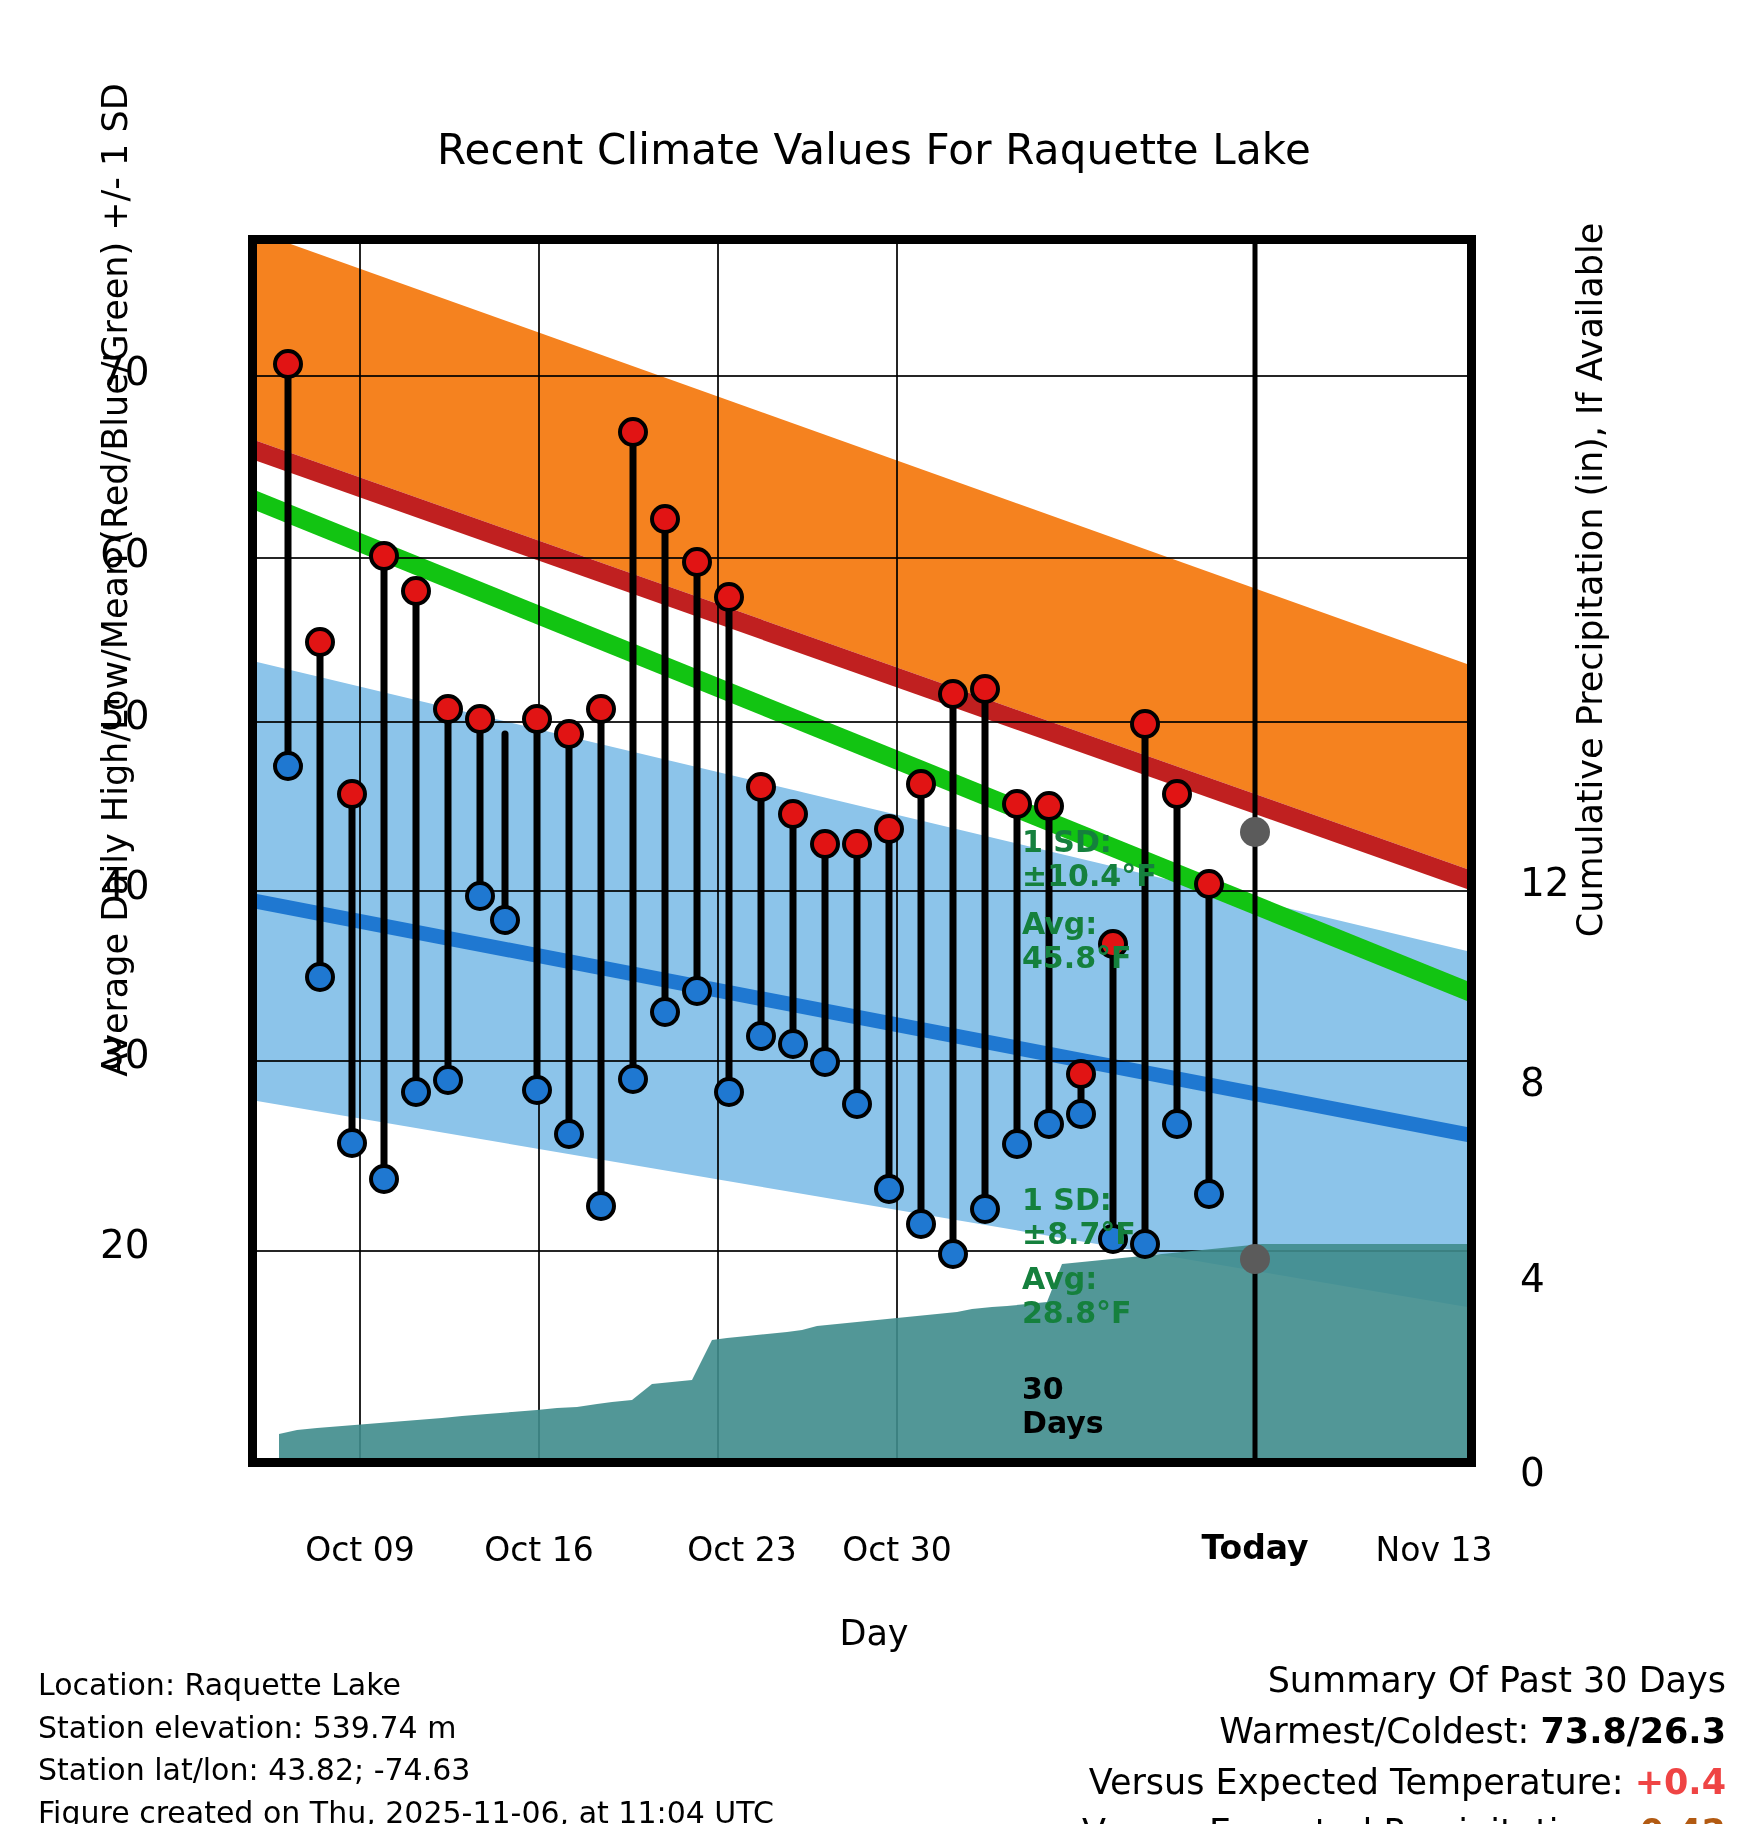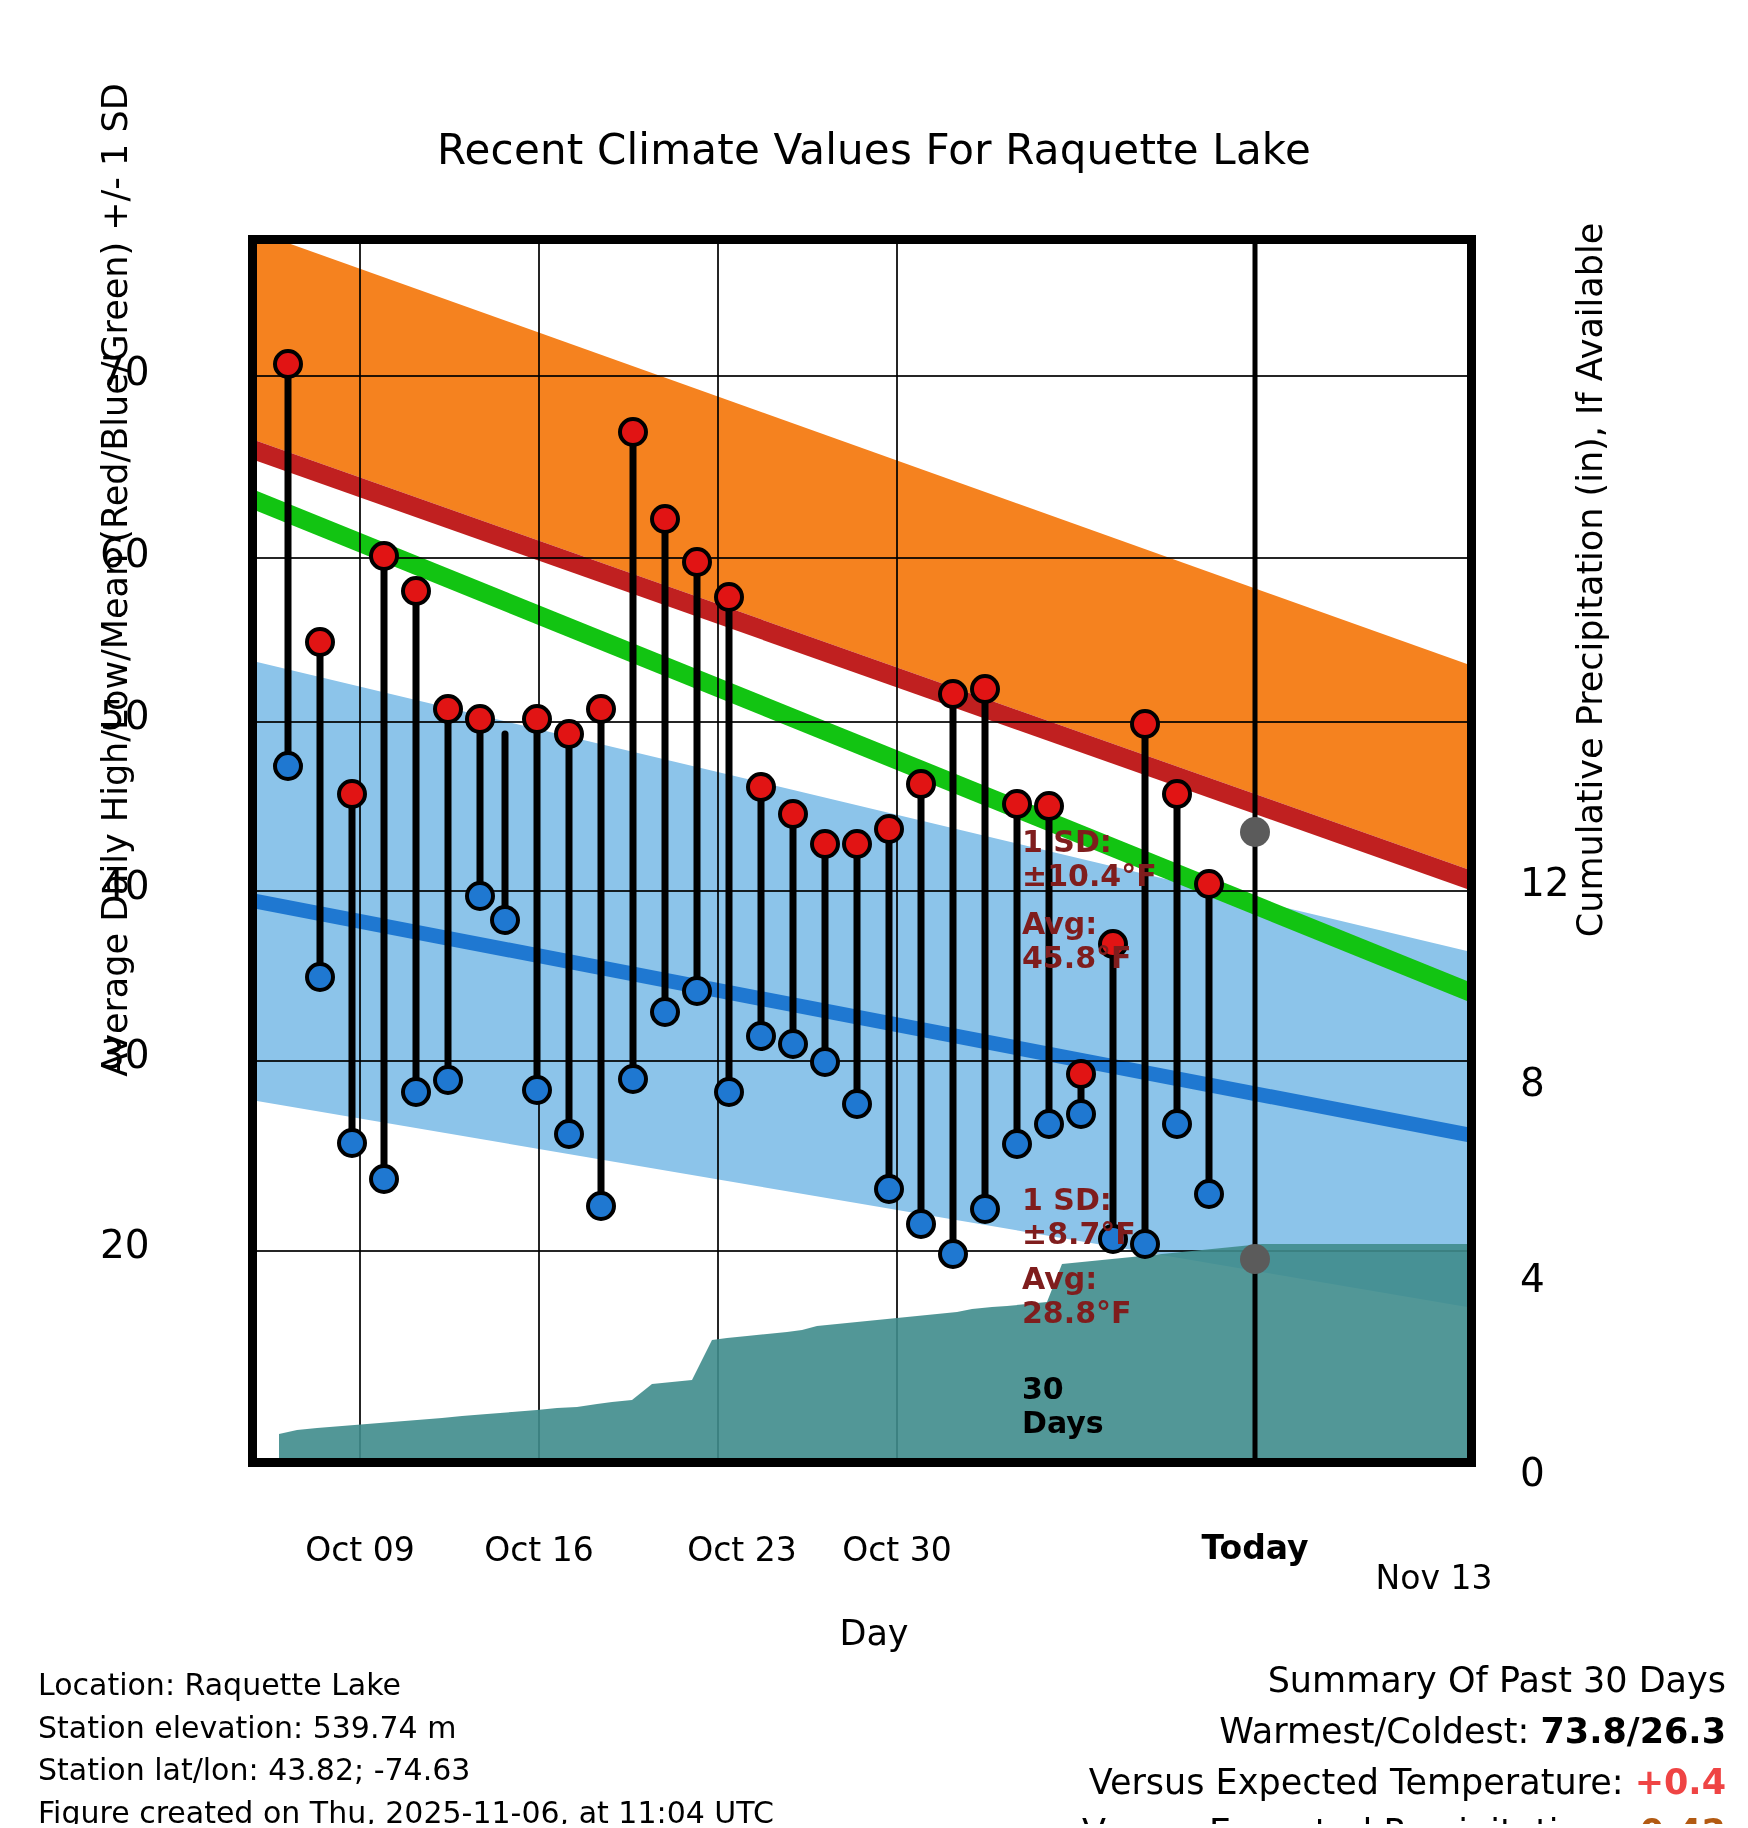--- a/index.html
+++ b/index.html
@@ -30,21 +30,21 @@
   }
   .xlabel{
     position:absolute;left:0;top:1613px;width:1748px;text-align:center;font-size:35px;
   }
 
   .ytick{position:absolute;right:0;font-size:39px;width:120px;}
   .ytick-r{position:absolute;left:0;font-size:39px;text-align:left;width:120px;}
   .xtick{position:absolute;font-size:33px;text-align:center;width:220px;}
   .xtick.today{font-weight:bold;}
 
-  .annot{position:absolute;font-size:30px;font-weight:bold;color:#7f1d1d;line-height:1.12;}
+  .annot{position:absolute;font-size:30px;font-weight:bold;color:#15803d;line-height:1.12;}
   .annot.black{color:#000;}
 
   .footer-left{position:absolute;left:38px;top:1664px;font-size:30px;line-height:1.42;}
   .footer-right{position:absolute;right:22px;top:1655px;font-size:35px;line-height:1.45;text-align:right;}
   .footer-right .row{white-space:nowrap;}
   .val-warm{font-weight:bold;}
   .val-temp{font-weight:bold;color:#ef4444;}
   .val-prec{font-weight:bold;color:#b25a12;}
   svg{display:block;}
 </style>
@@ -237,21 +237,21 @@
   <div class="annot black" style="left:1022px;top:1372px;">
     <span>30</span><br>
     <span>Days</span>
   </div>
 
   <div class="xtick" style="left:250px;top:1530px;">Oct 09</div>
   <div class="xtick" style="left:429px;top:1530px;">Oct 16</div>
   <div class="xtick" style="left:632px;top:1530px;">Oct 23</div>
   <div class="xtick" style="left:787px;top:1530px;">Oct 30</div>
   <div class="xtick today" style="left:1145px;top:1528px;">Today</div>
-  <div class="xtick" style="left:1324px;top:1530px;margin-top:28px;">Nov 13</div>
+  <div class="xtick" style="left:1324px;top:1530px;">Nov 13</div>
 
   <div class="footer-left">
     <div>Location: Raquette Lake</div>
     <div>Station elevation: 539.74 m</div>
     <div>Station lat/lon: 43.82; -74.63</div>
     <div>Figure created on Thu, 2025-11-06, at 11:04 UTC</div>
 
   </div>
 
   <div class="footer-right">

